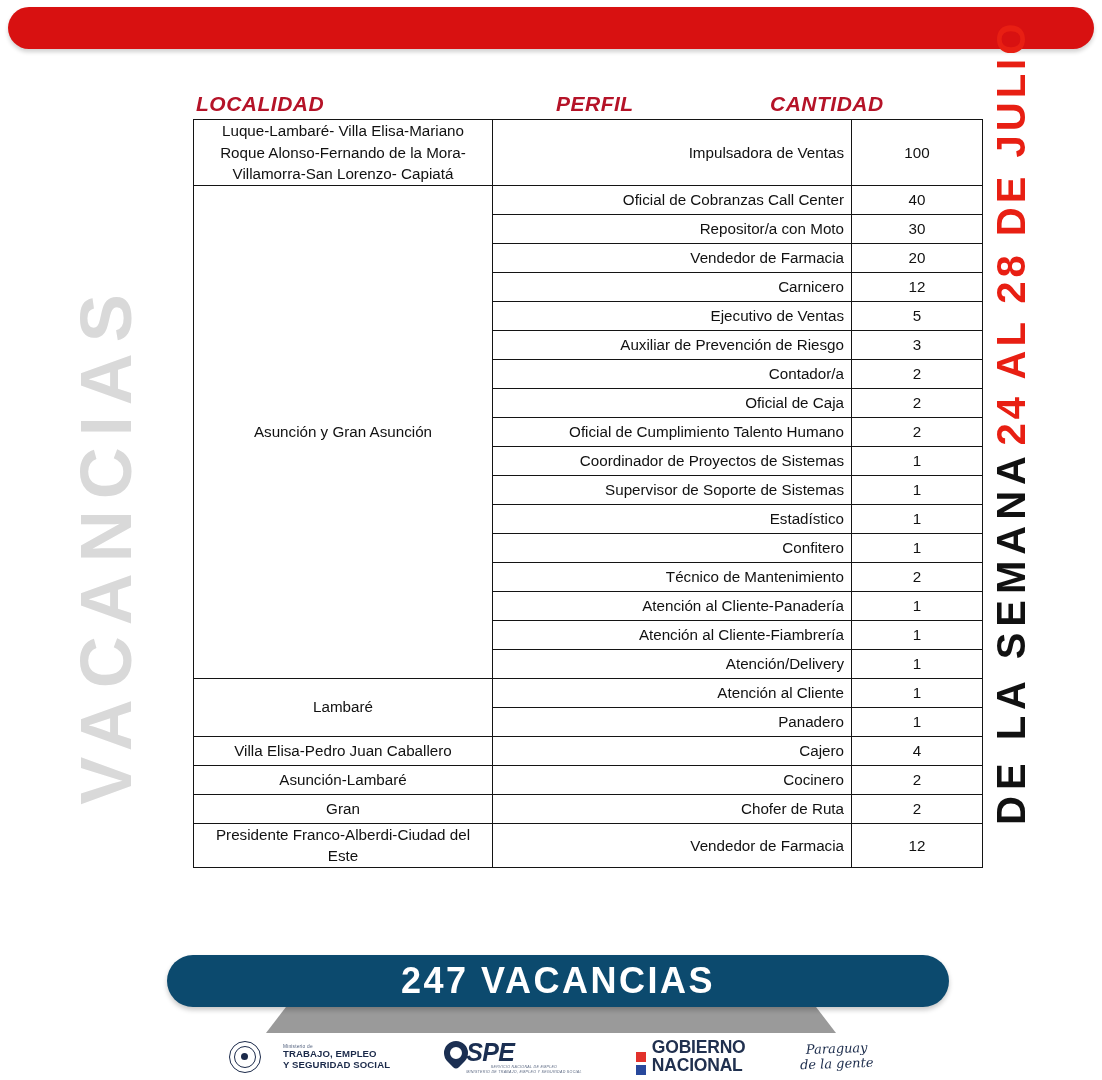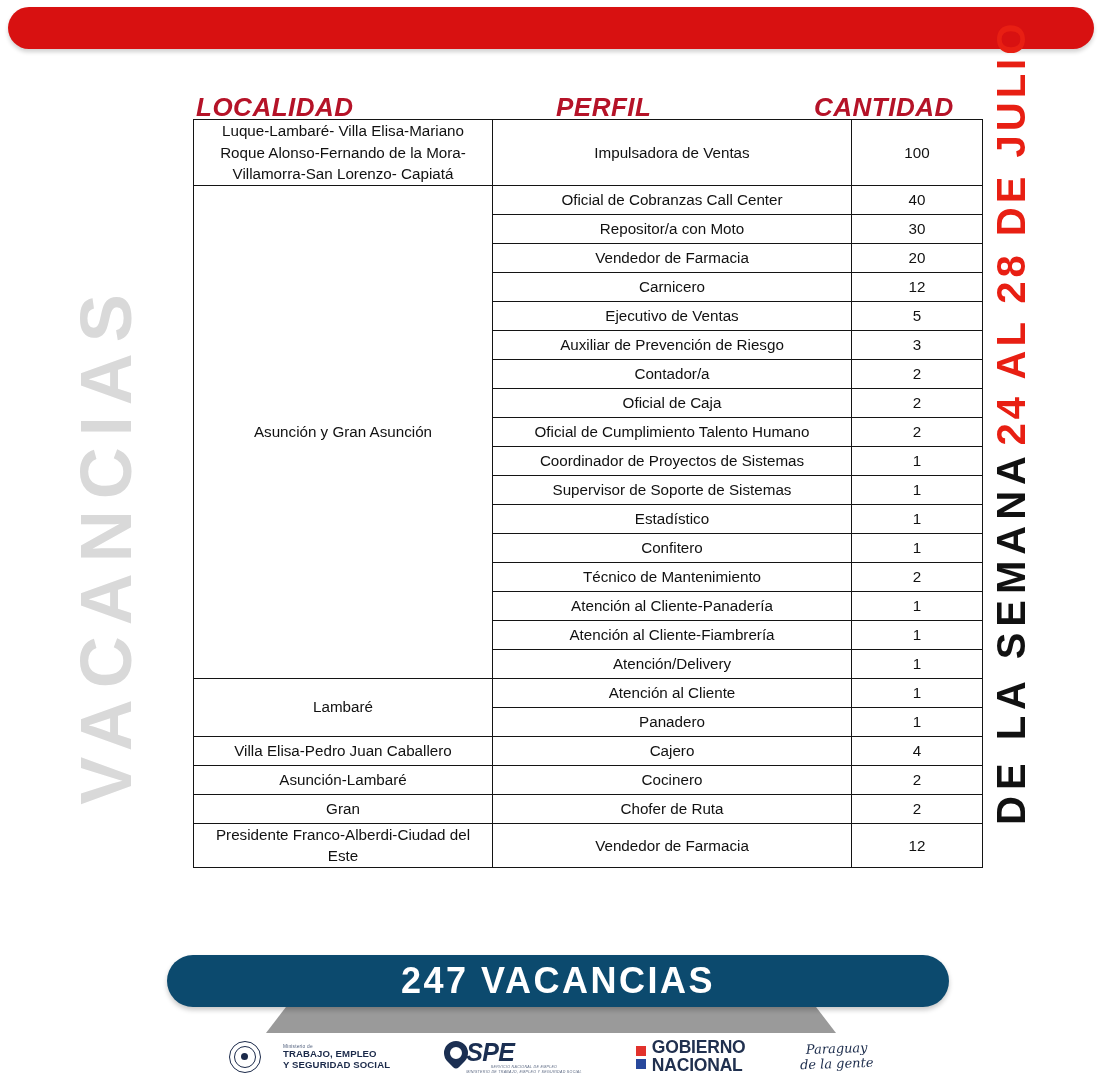--- a/index.html
+++ b/index.html
@@ -70,29 +70,29 @@
     color: #e81f13;
     font-size: 40px;
     font-weight: bold;
     letter-spacing: 4px;
   }
 
   
   .col-head {
     position: absolute;
     color: #b51328;
-    font-size: 26px;
+    font-size: 21px;
     font-weight: bold;
     font-style: italic;
     letter-spacing: 0.5px;
     white-space: nowrap;
   }
   #head-localidad { left: 196px; top: 92px; }
   #head-perfil    { left: 556px; top: 92px; }
-  #head-cantidad  { left: 814px; top: 92px; }
+  #head-cantidad  { left: 770px; top: 92px; }
 
   
   .tbl-wrap {
     position: absolute;
     left: 193px;
     top: 119px;
     width: 744px;
   }
   table.vac {
     border-collapse: collapse;
@@ -106,21 +106,21 @@
     padding: 0 7px;
     vertical-align: middle;
     line-height: 1.42;
   }
   td.loc {
     width: 284px;
     text-align: center;
   }
   td.perf {
     width: 344px;
-    text-align: center;
+    text-align: right;
   }
   td.qty {
     width: 116px;
     text-align: center;
   }
   tr.r { height: 29px; }
   .grey-trap {
     position: absolute;
     left: 266px;
     top: 1007px;
@@ -233,21 +233,21 @@
   .spe-sub {
     font-size: 3.6px;
     color: #5a6781;
     letter-spacing: 0.3px;
     line-height: 1.3;
     display: block;
     text-align: center;
   }
 
   
-  .gob { display: flex; align-items: center; }
+  .gob { display: flex; align-items: flex-end; }
   .gob-sq { display: flex; flex-direction: column; gap: 3px; margin-right: 6px; }
   .sq { width: 10px; height: 10px; }
   .sq-red { background: #e2322c; }
   .sq-blue { background: #28489c; }
   .gob-txt { line-height: 1.02; }
   .gob-line {
     font-size: 17.5px;
     font-weight: bold;
     color: #20304f;
     letter-spacing: -0.2px;

